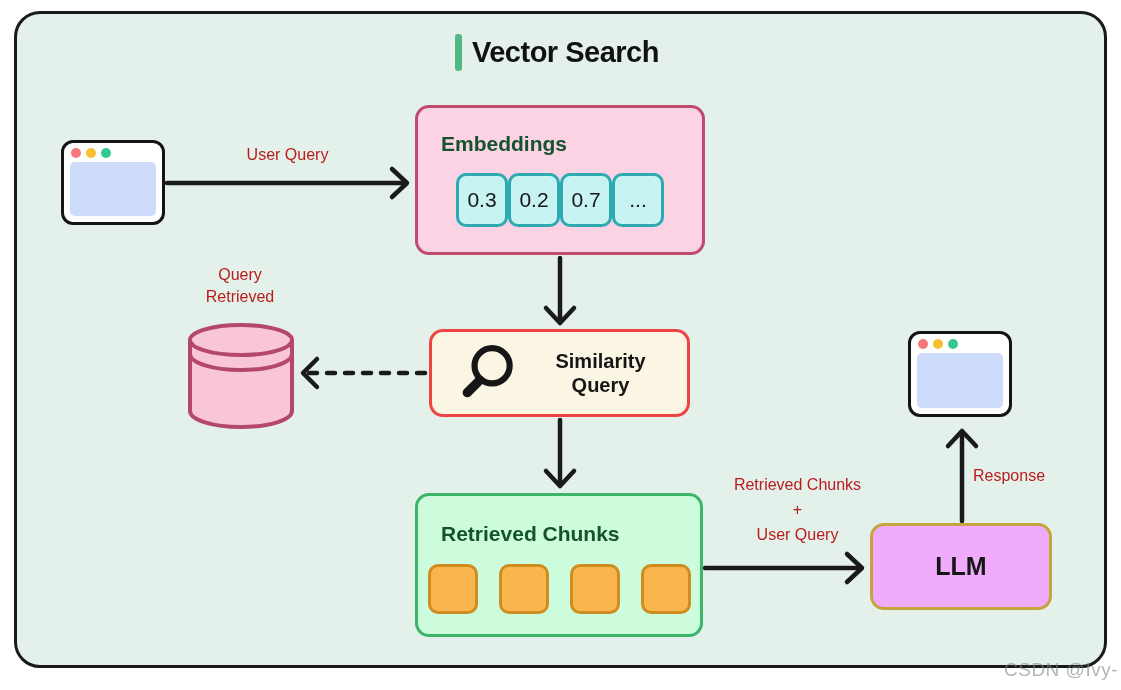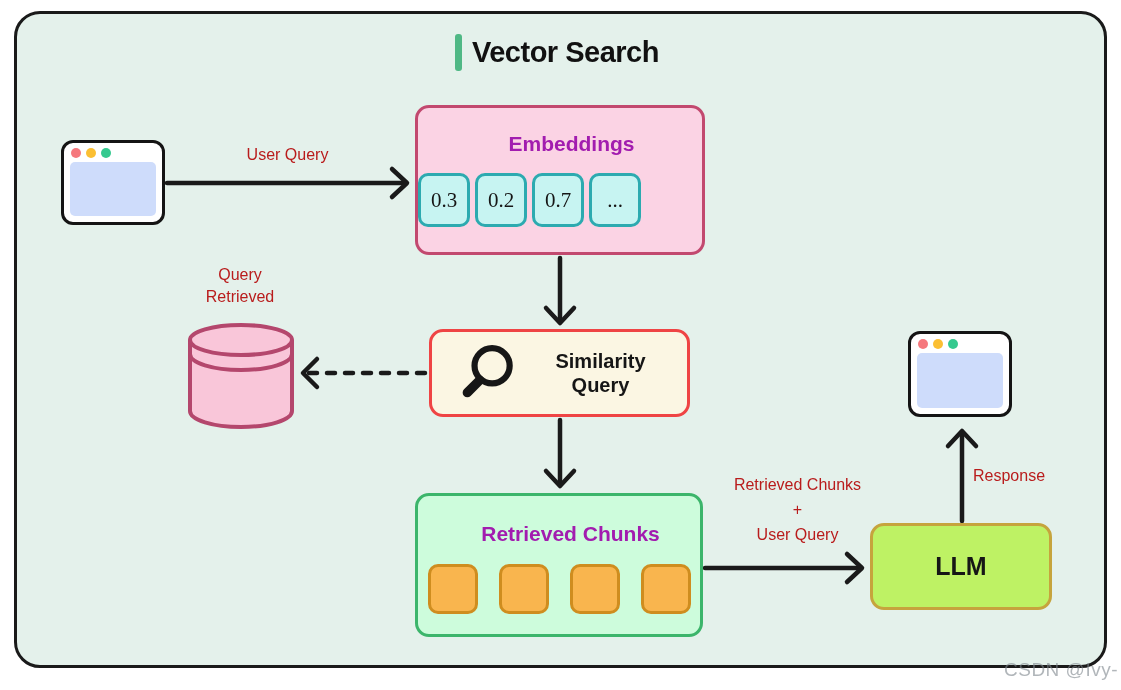--- a/index.html
+++ b/index.html
@@ -24,37 +24,37 @@
   .browser-right{left:908px;top:331px;width:104px;height:86px;}
   .browser .bar{position:absolute;left:0;top:0;right:0;height:19px;display:flex;align-items:center;gap:5px;padding-left:7px;}
   .browser .dot{width:10px;height:10px;border-radius:50%;}
   .dot.red{background:#f5787d;}
   .dot.yellow{background:#fbbf33;}
   .dot.green{background:#35c98f;}
   .browser .body{position:absolute;left:6px;right:6px;top:19px;bottom:6px;background:#cedcfb;border-radius:5px;}
 
   
   .node{position:absolute;box-sizing:border-box;border-radius:14px;}
-  .node-title{text-align:center;font-size:21px;font-weight:600;color:#a21caf;margin-left:23px;}
+  .node-title{font-size:21px;font-weight:600;color:#14532d;margin-left:23px;}
 
   .embeddings{left:415px;top:105px;width:290px;height:150px;background:#fbd3e4;border:3px solid #c2496f;padding-top:24px;}
-  .chip-row{display:flex;gap:5px;margin-top:17px;font-family:Liberation Serif, serif;}
+  .chip-row{display:flex;justify-content:center;margin-top:17px;}
   .chip{width:52px;height:54px;box-sizing:border-box;background:#c7f4f2;border:3px solid #2caab0;border-radius:10px;
         display:flex;align-items:center;justify-content:center;font-size:21px;font-weight:500;}
 
   .similarity{left:429px;top:329px;width:261px;height:88px;background:#fbf6e3;border:3px solid #ef4444;
               display:flex;align-items:center;}
   .similarity .icon-wrap{margin-left:26px;width:62px;height:62px;flex:0 0 auto;}
   .similarity .lines{flex:1;text-align:center;font-size:20px;font-weight:600;line-height:24px;margin-right:6px;}
 
   .retrieved{left:415px;top:493px;width:288px;height:144px;background:#cdfcdc;border:3px solid #3cb56b;padding-top:26px;}
   .chunk-row{display:flex;justify-content:center;gap:21px;margin-top:18px;}
   .chunk{width:50px;height:50px;box-sizing:border-box;background:#f9b54e;border:3.5px solid #cf8d1f;border-radius:10px;}
 
-  .llm{left:870px;top:523px;width:182px;height:87px;background:#bef264;border:3.5px solid #c6a43d;
+  .llm{left:870px;top:523px;width:182px;height:87px;background:#f0abfc;border:3.5px solid #c6a43d;
        display:flex;align-items:center;justify-content:center;font-size:25px;font-weight:600;}
 
   
   .lbl{position:absolute;font-size:16px;font-weight:400;color:#b91c1c;}
   .lbl.center{text-align:center;}
   .user-query-lbl{left:205px;top:146px;width:165px;}
   .vector-db-lbl{left:175px;top:264px;width:130px;line-height:22px;}
   .handoff-lbl{left:705px;top:472px;width:185px;line-height:25px;}
   .response-lbl{left:973px;top:467px;}
 

